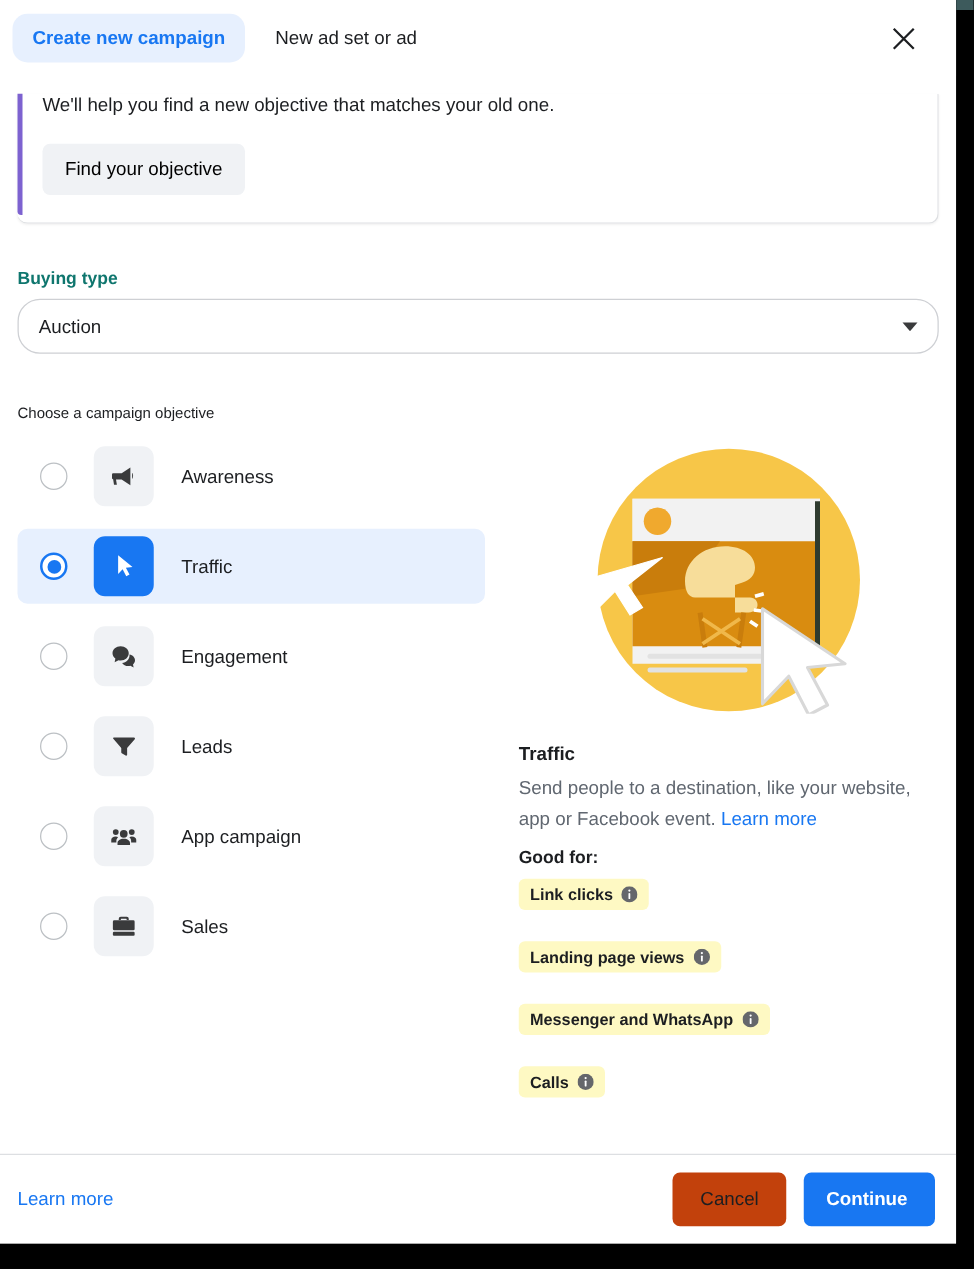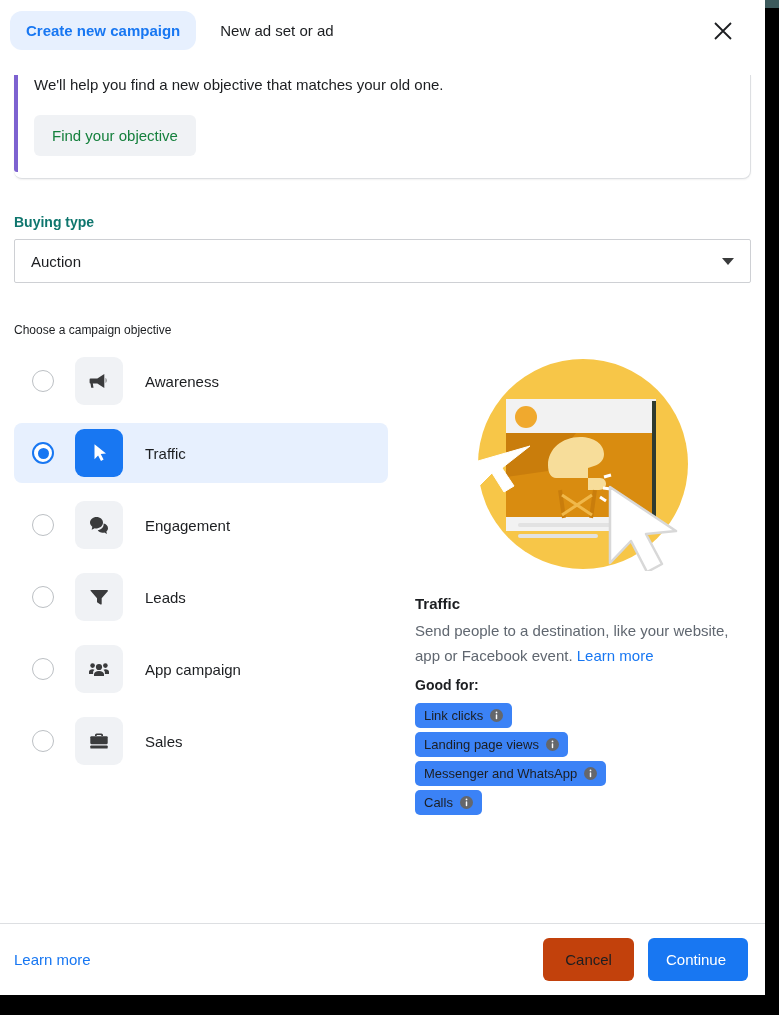--- a/index.html
+++ b/index.html
@@ -106,39 +106,39 @@
   .notice-text {
     font-size: 15px;
     color: #1c1e21;
     line-height: 20px;
     margin: 14px 0 0 0;
   }
   .notice-btn {
     margin-top: 20px;
     display: inline-block;
     background: #f0f2f5;
-    color: #15803d;
+    color: #000000;
     font-size: 15px;
     border: none;
     border-radius: 6px;
     padding: 12px 18px;
     cursor: pointer;
     font-family: inherit;
   }
 
   .section-label {
     font-size: 14px;
     font-weight: bold;
     color: #0f766e;
     margin: 35px 0 9px 0;
   }
   .select-box {
     height: 44px;
     border: 1px solid #ced0d4;
-    border-radius: 2px;
+    border-radius: 18px;
     background: #fff;
     display: flex;
     align-items: center;
     padding: 0 16px;
     font-size: 15px;
     color: #1c1e21;
     cursor: pointer;
     position: relative;
   }
   .select-caret {
@@ -243,26 +243,26 @@
   }
   .good-for {
     font-size: 14px;
     font-weight: bold;
     color: #1c1e21;
     margin: 9px 0 10px 0;
   }
   .chip {
     display: inline-flex;
     align-items: center;
-    background: #3b82f6;
+    background: #fef9c3;
     border-radius: 5px;
     padding: 5px 9px;
-    margin-bottom: 4px;
+    margin-bottom: 25px;
     font-size: 13px;
-    font-weight: normal;
+    font-weight: bold;
     color: #1c1e21;
     cursor: default;
   }
   .chip-row { display: block; }
   .info-icon {
     margin-left: 7px;
     display: inline-flex;
   }
 
   
@@ -283,21 +283,21 @@
   .footer-btns { margin-left: auto; display: flex; align-items: center; }
   .btn {
     font-size: 15px;
     border: none;
     border-radius: 6px;
     padding: 13px 22px;
     cursor: pointer;
     font-family: inherit;
   }
   .btn-secondary { background: #c2410c; color: #1c1e21; }
-  .btn-primary { background: #1877f2; color: #fff; font-weight: normal; margin-left: 14px; padding-left: 18px; }
+  .btn-primary { background: #1877f2; color: #fff; font-weight: bold; margin-left: 14px; padding-left: 18px; }
 
   
   .strip-right {
     position: absolute;
     right: 0; top: 0;
     width: 14px; height: 1015px;
     background: #000;
   }
   .strip-bottom {
     position: absolute;

